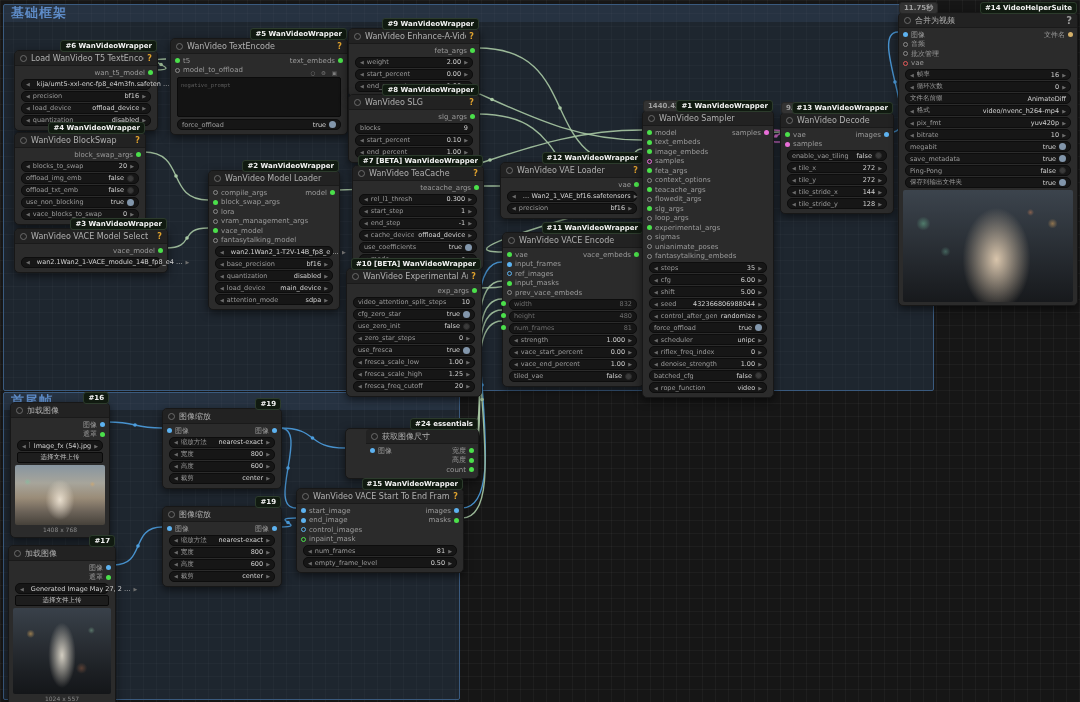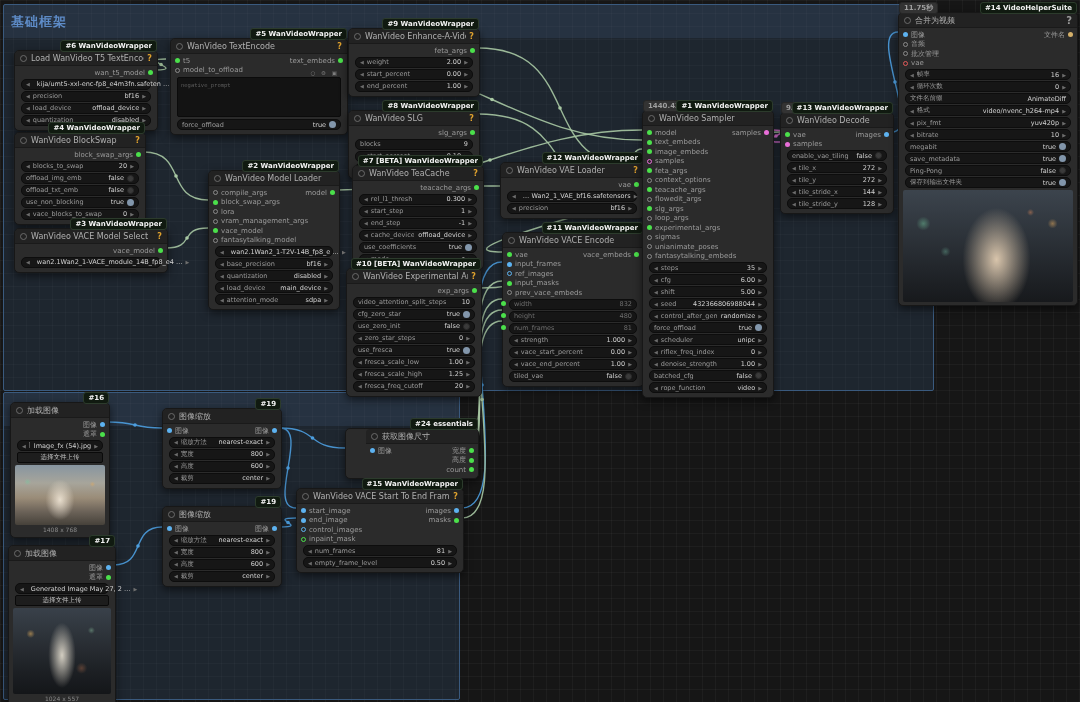--- a/index.html
+++ b/index.html
@@ -3,21 +3,21 @@
 <meta charset="utf-8">
 <style>
   html,body{margin:0;padding:0;background:#0e0e0e;}
   #canvas{position:relative;width:1080px;height:702px;overflow:hidden;
     background-color:#161616;
     background-image:linear-gradient(rgba(255,255,255,.035) 1px,transparent 1px),
                      linear-gradient(90deg,rgba(255,255,255,.035) 1px,transparent 1px);
     background-size:13px 13px;
     font-family:"DejaVu Sans","Liberation Sans",sans-serif;color:#b8b8b8;}
   .group{position:absolute;border:1px solid #3a5a7e;background:rgba(44,62,84,.42);z-index:0;border-radius:2px;}
-  .group .ghead{height:17px;background:rgba(90,130,180,.14);display:flex;align-items:center;padding:8px 7px;}
+  .group .ghead{height:17px;background:rgba(90,130,180,.14);display:flex;align-items:flex-end;padding:0 7px;}
   .group .gtitle{font-size:13px;font-weight:bold;color:#5e8cc8;letter-spacing:1px;}
   #links{position:absolute;left:0;top:0;z-index:1;pointer-events:none;}
   .node{position:absolute;z-index:2;background:#2b2b2b;border:1px solid #171717;border-radius:5px;
     box-shadow:0 3px 8px rgba(0,0,0,.55);}
   .ntitle{height:14px;background:#222222;border-radius:4px 4px 0 0;display:flex;align-items:center;
     padding:0 5px;border-bottom:1px solid #1a1a1a;}
   .cdot{width:5px;height:5px;border-radius:50%;border:1px solid #6a6a6a;margin-right:4px;flex:none;}
   .ttext{font-size:8px;color:#b0b0b0;white-space:nowrap;overflow:hidden;flex:1;}
   .help{font-size:8px;font-weight:bold;color:#e0a22e;margin-left:3px;flex:none;}
   .help.grey{color:#9a9a9a;font-size:10px;}
@@ -336,21 +336,21 @@
           <div class="pillrow">
             <div class="pill">
               <span class="arr l">◀</span>
               <span class="lab">end_percent</span>
               <span class="val">1.00</span>
               <span class="arr r">▶</span>
             </div>
           </div>
         </div>
       </div>
-      <div class="node" style="left: 348px; top: 94px; width: 130px; margin-top: 16px;">
+      <div class="node" style="left: 348px; top: 94px; width: 130px;">
         <span class="badge id">#8 WanVideoWrapper</span>
         <div class="ntitle">
           <span class="cdot"></span>
           <span class="ttext">WanVideo SLG</span>
           <span class="help">?</span>
         </div>
         <div class="nbody">
           <div class="iorow">
             <span class="ioL"></span>
             <span class="ioR">

